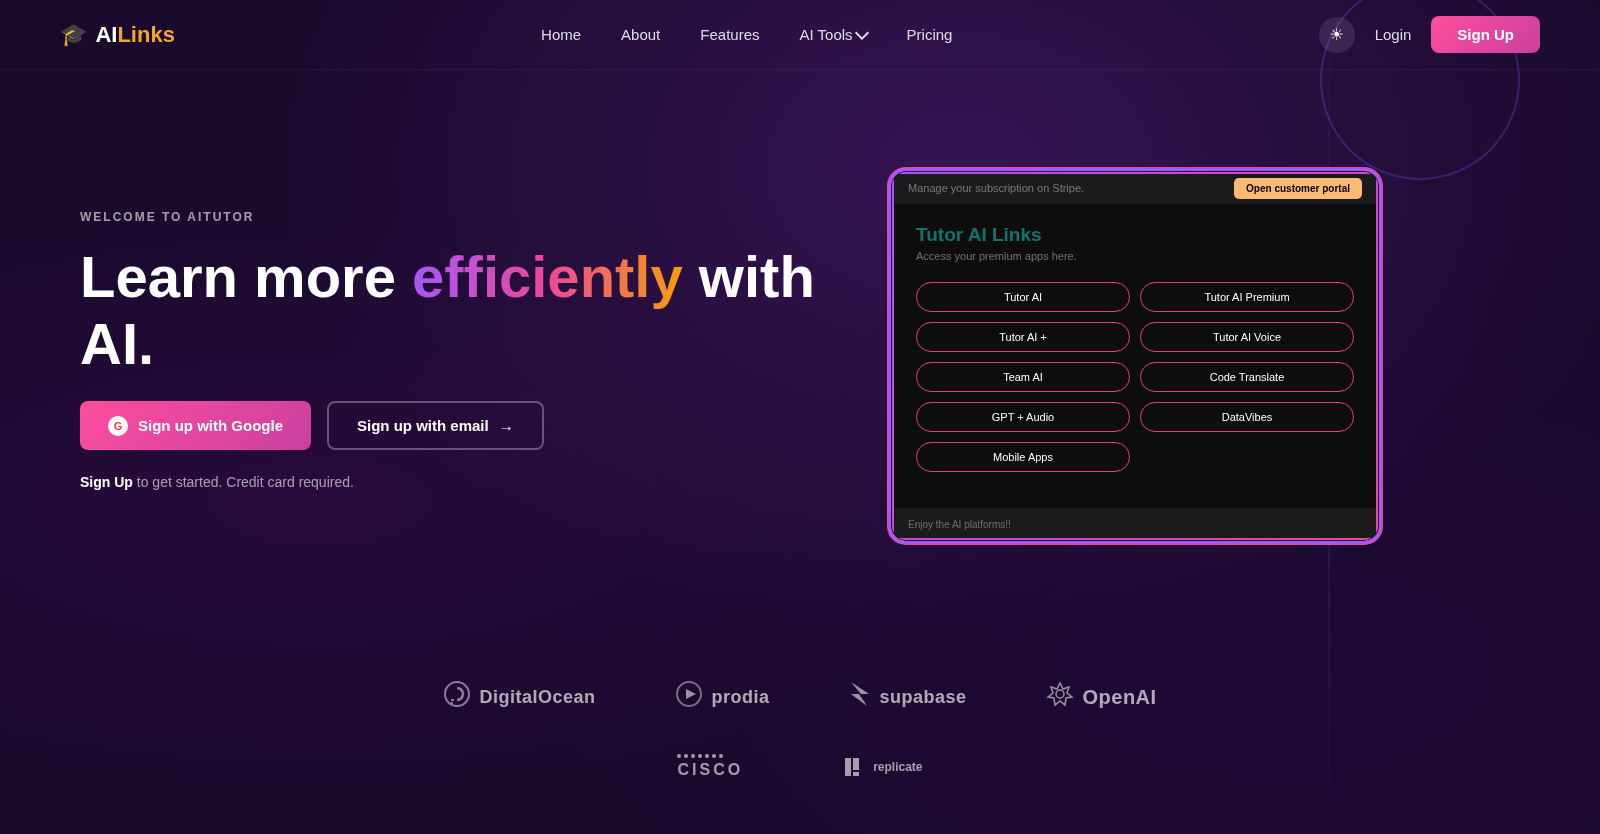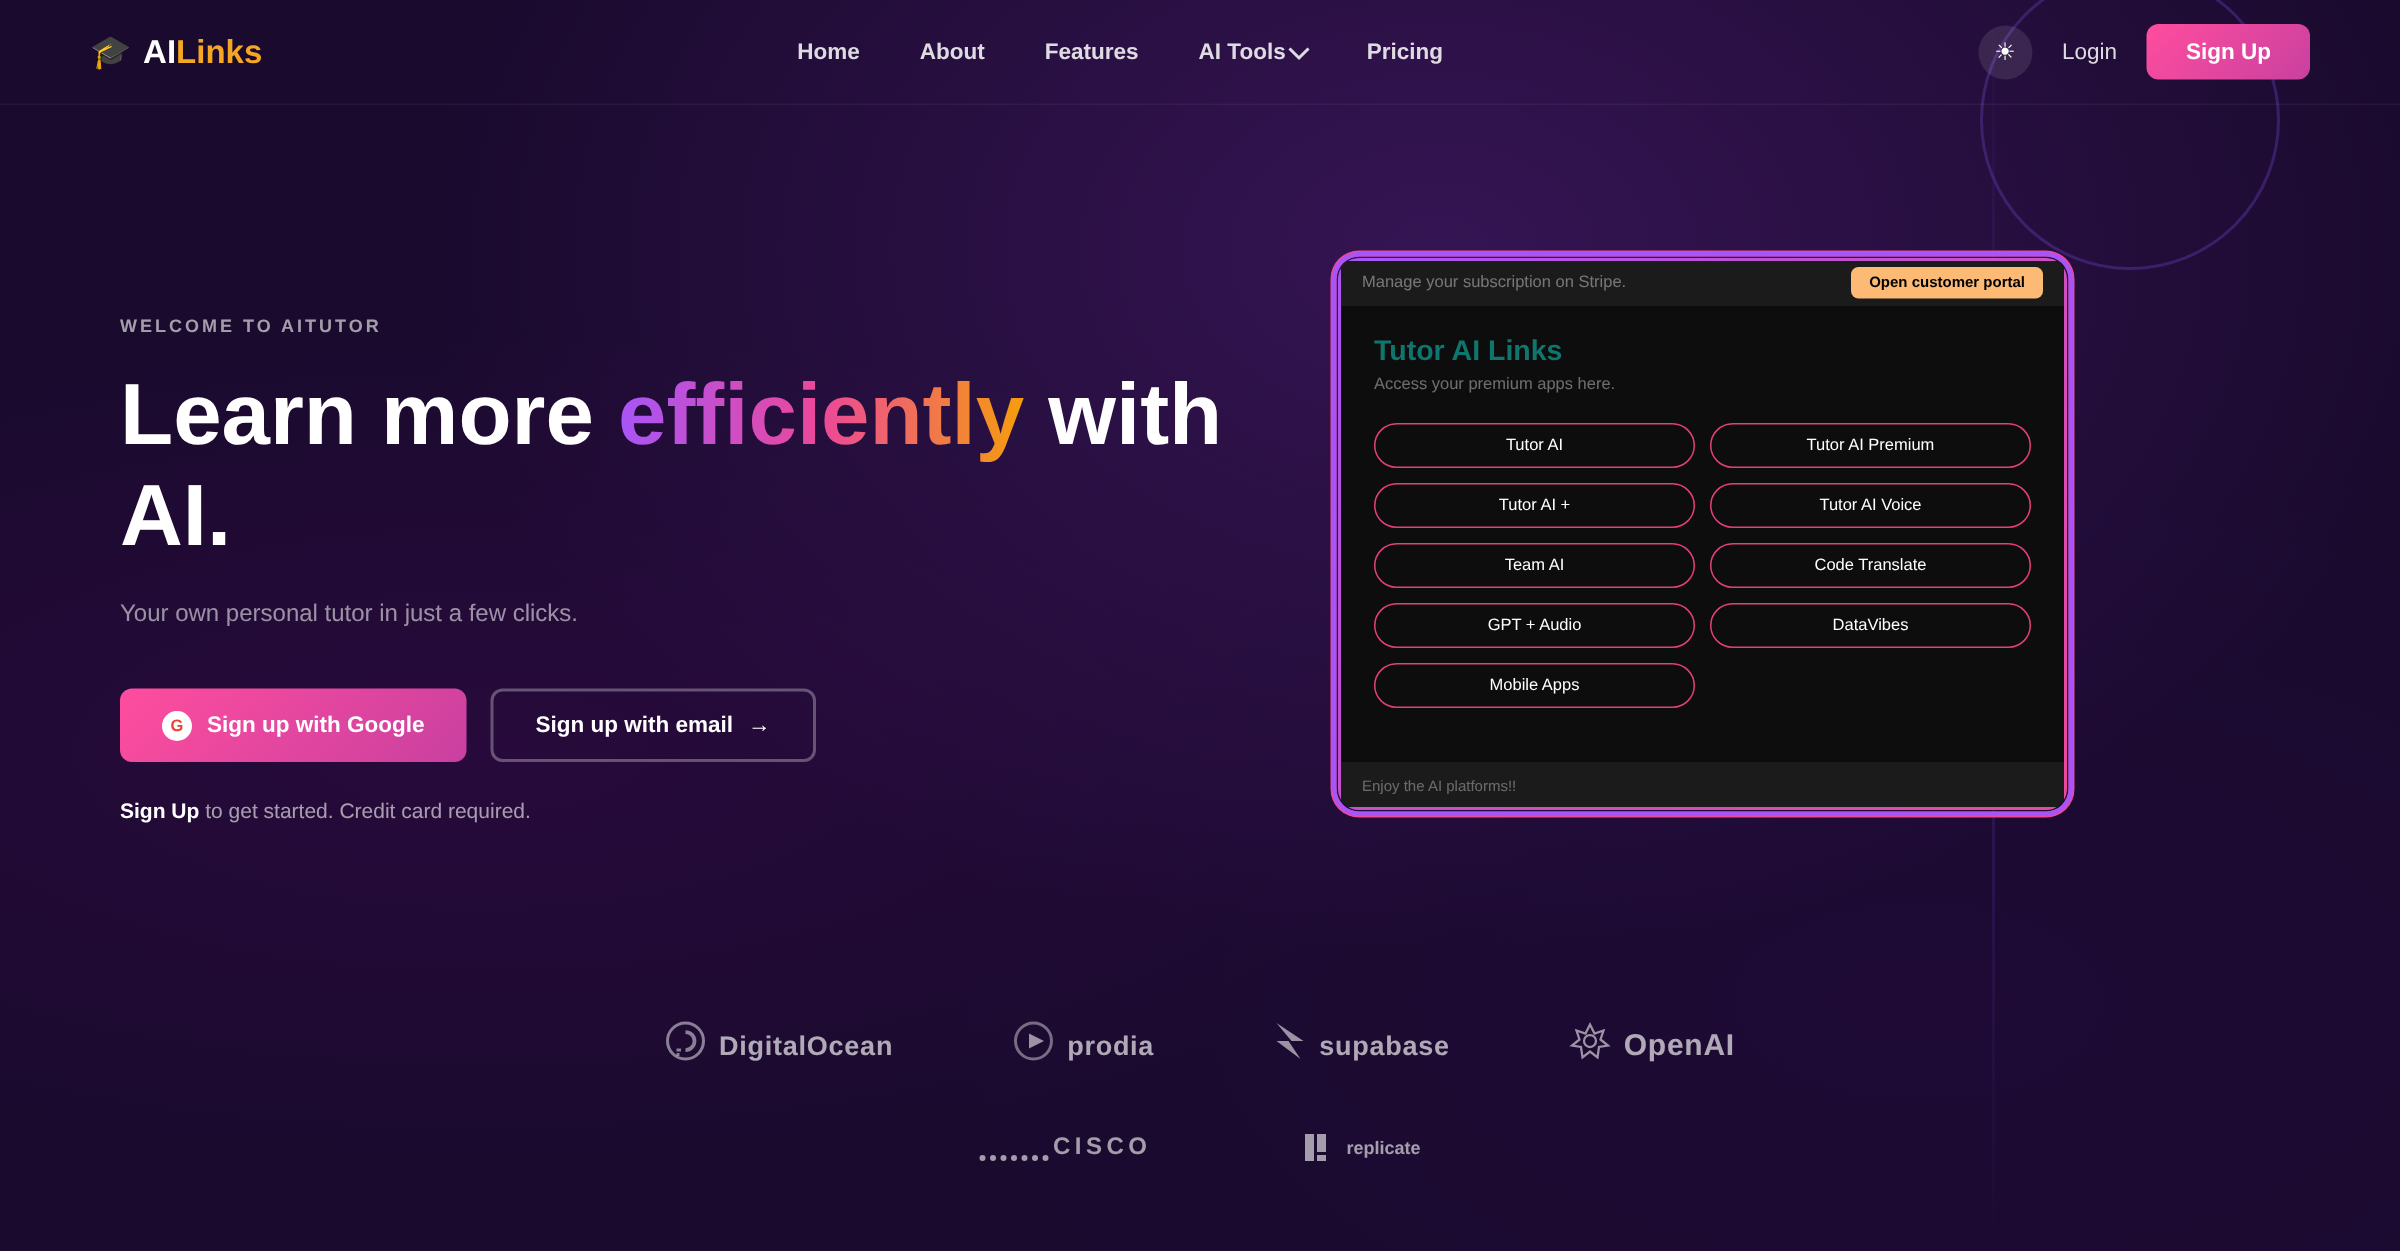--- a/index.html
+++ b/index.html
@@ -84,21 +84,21 @@
       display: flex;
       align-items: center;
       gap: 40px;
       list-style: none;
     }
 
     .nav-links a {
       color: rgba(255,255,255,0.85);
       text-decoration: none;
       font-size: 15px;
-      font-weight: 700;
+      font-weight: 400;
     }
 
     .ai-tools-link {
       display: flex;
       align-items: center;
       gap: 4px;
     }
 
     .chevron-down {
       width: 10px;
@@ -402,22 +402,22 @@
       justify-content: center;
       gap: 100px;
       padding-bottom: 40px;
       position: relative;
       z-index: 5;
     }
 
     
     .cisco-logo {
       display: flex;
-      flex-direction: row;
-      align-items: flex-end;
+      flex-direction: column;
+      align-items: flex-start;
       gap: 3px;
     }
 
     .cisco-dots {
       display: flex;
       gap: 3px;
     }
 
     .cisco-dot {
       width: 4px;
@@ -476,21 +476,20 @@
     <button class="signup-btn-nav">Sign Up</button>
   </div>
 </nav>
 
 <section class="hero">
   <div class="hero-left">
     <p class="welcome-text">WELCOME TO AITUTOR</p>
     <h1 class="hero-headline">
       <span>Learn more </span><span class="headline-efficiently">efficiently</span><span> with AI.</span>
     </h1>
-    <p class="hero-sub">Your own personal tutor in just a few clicks.</p>
 
     <div class="hero-buttons">
       <button class="google-btn">
         <span class="google-icon">G</span>
         <span>Sign up with Google</span>
       </button>
       <button class="email-btn">
         <span>Sign up with email</span>
         <span>→</span>
       </button>

